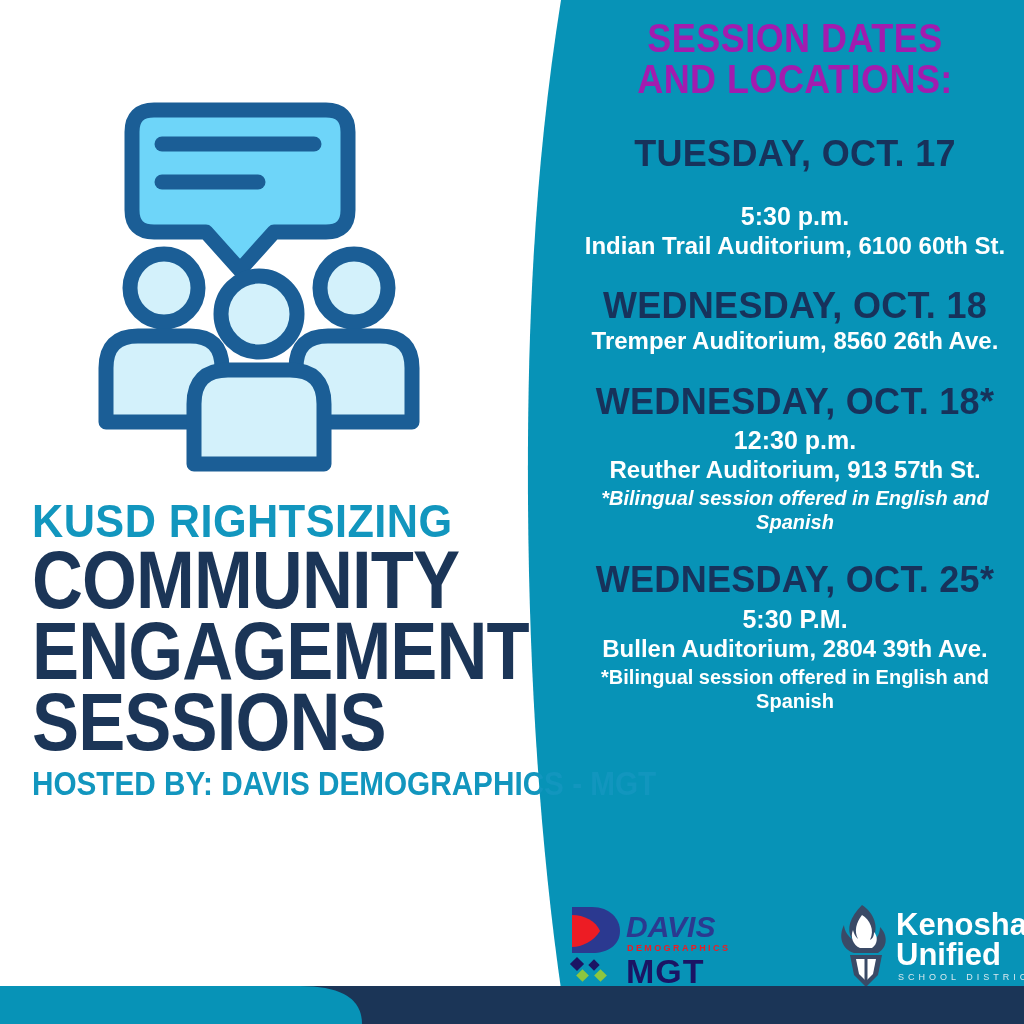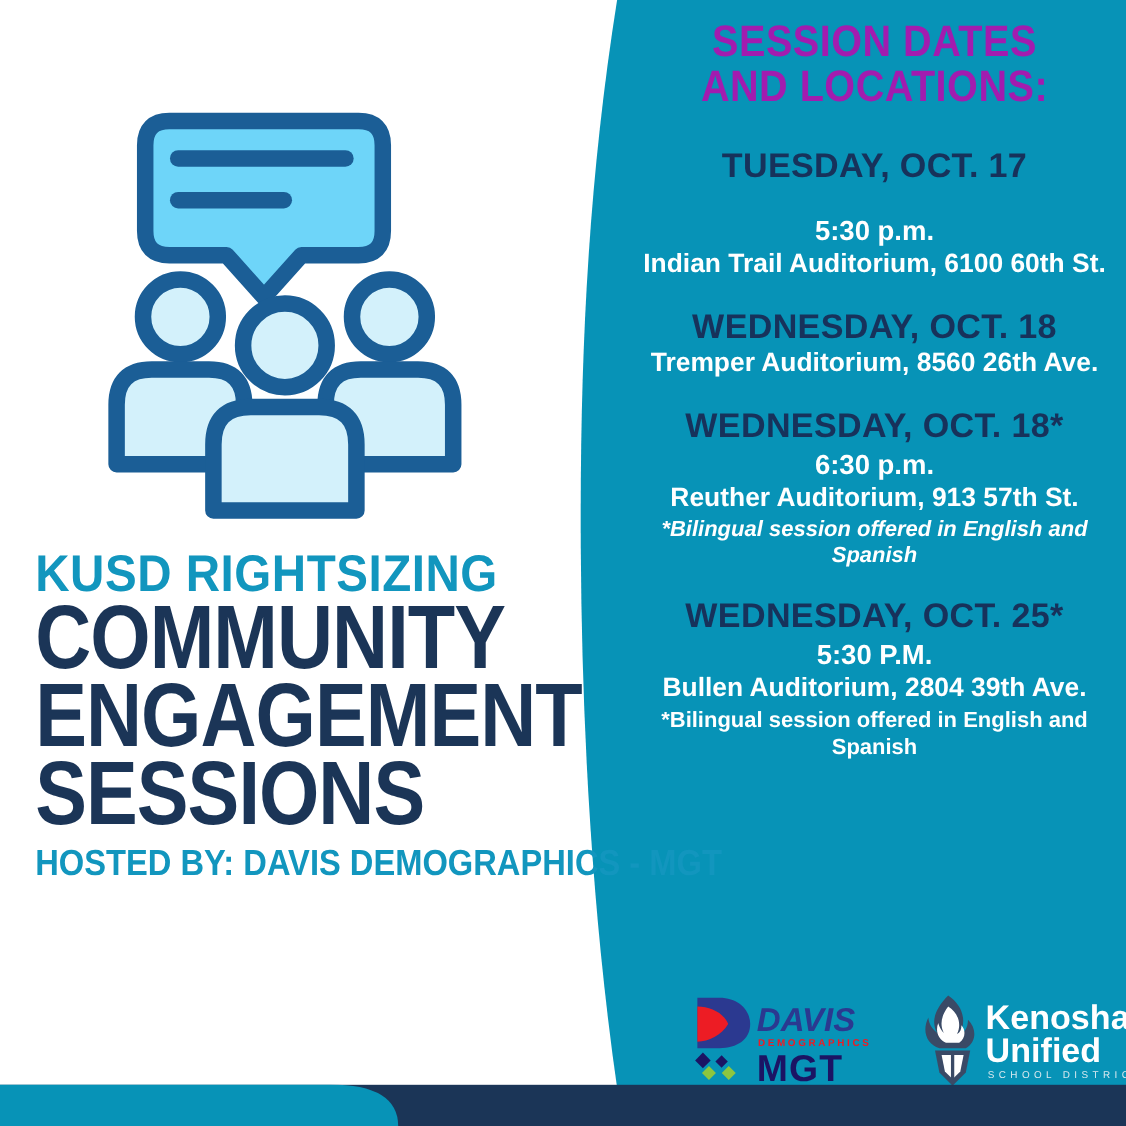--- a/index.html
+++ b/index.html
@@ -102,21 +102,21 @@
     letter-spacing:0.5px;
     color:#a21caf;
   }
   .panel-head div{transform:scaleX(0.9);}
 
   .session{ margin-top:26px; }
   .session:first-of-type{ margin-top:34px; }
   .s-date{
     font-family:"Liberation Sans", sans-serif;
     font-weight:bold;
-    font-size:31px;
+    font-size:36px;
     line-height:1.12;
     letter-spacing:0.3px;
     color:#17325B;
   }
   .s-time{
     font-family:"Liberation Sans", sans-serif;
     font-weight:bold;
     font-size:25px;
     line-height:1.2;
     color:#ffffff;
@@ -142,21 +142,21 @@
   .s-note.plain{font-style:normal;}
 
   
   .logo-row{
     position:absolute;
     left:566px;top:898px;
     width:458px;height:92px;
     z-index:5;
     display:flex;
     align-items:center;
-    justify-content:flex-end;
+    justify-content:space-between;
     gap:36px;
   }
   .logo-davis{width:170px;height:86px;}
   .logo-kusd{width:190px;height:86px;}
   .logo-davis svg,.logo-kusd svg{display:block;width:100%;height:100%;}
 
   
   .footer{
     position:absolute;
     left:0;bottom:0;
@@ -235,21 +235,21 @@
         <div class="session">
           <div class="s-time">5:30 p.m.</div>
           <div class="s-place">Indian Trail Auditorium, 6100 60th St.</div>
         </div>
         <div class="session">
           <div class="s-date">WEDNESDAY, OCT. 18</div>
           <div class="s-place">Tremper Auditorium, 8560 26th Ave.</div>
         </div>
         <div class="session">
           <div class="s-date">WEDNESDAY, OCT. 18*</div>
-          <div class="s-time">6:30 p.m.</div>
+          <div class="s-time">12:30 p.m.</div>
           <div class="s-place">Reuther Auditorium, 913 57th St.</div>
           <div class="s-note">*Bilingual session offered in English and Spanish</div>
         </div>
         <div class="session">
           <div class="s-date">WEDNESDAY, OCT. 25*</div>
           <div class="s-time">5:30 P.M.</div>
           <div class="s-place">Bullen Auditorium, 2804 39th Ave.</div>
           <div class="s-note plain">*Bilingual session offered in English and Spanish</div>
         </div>
       </div>

